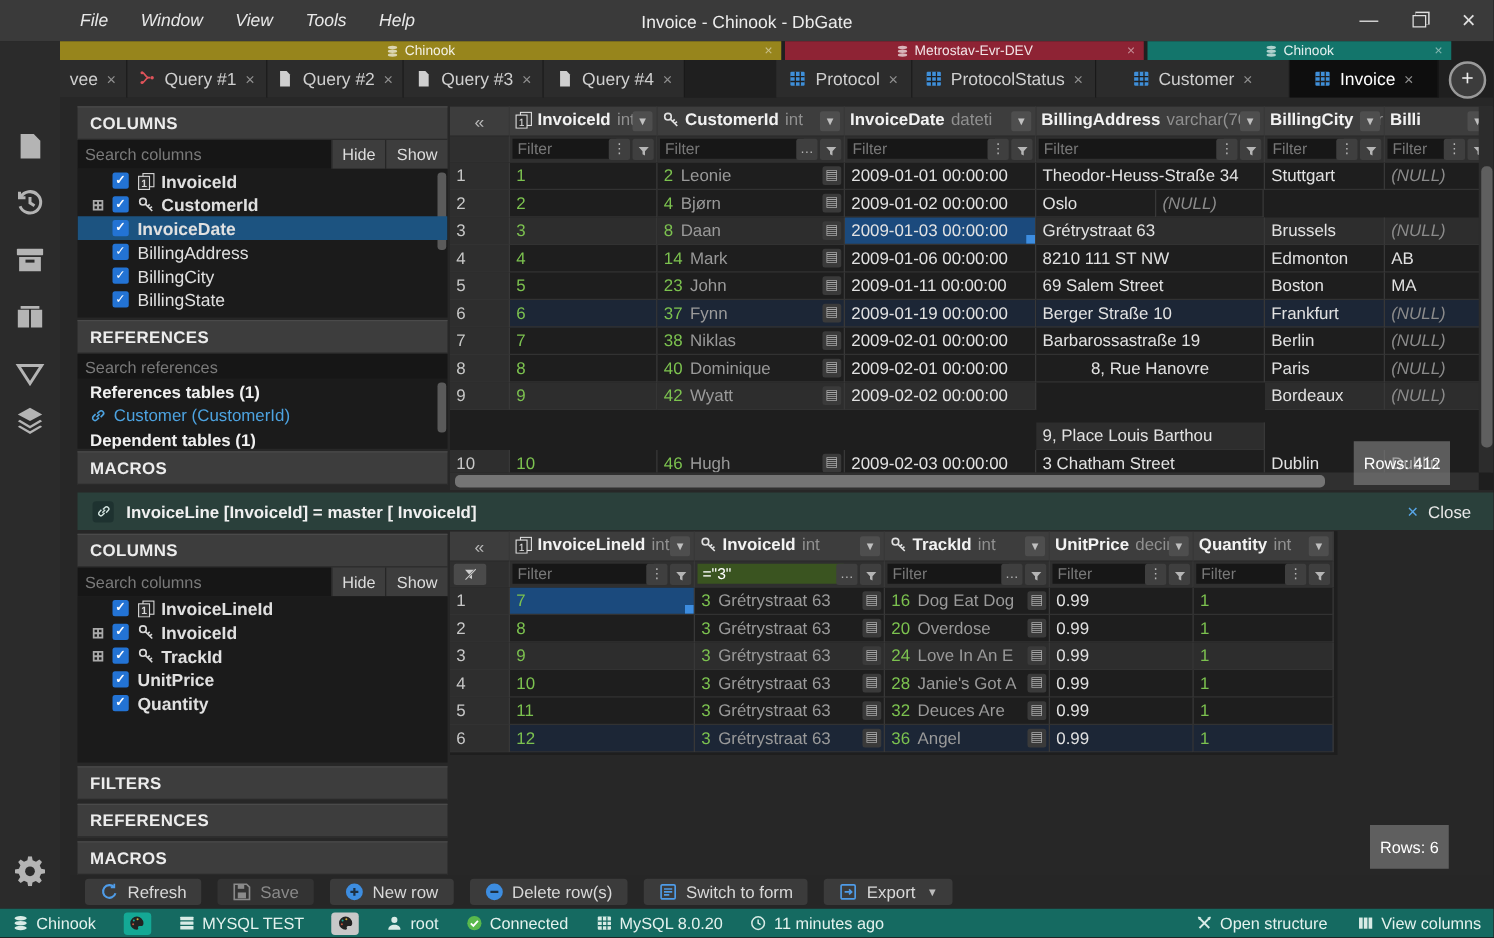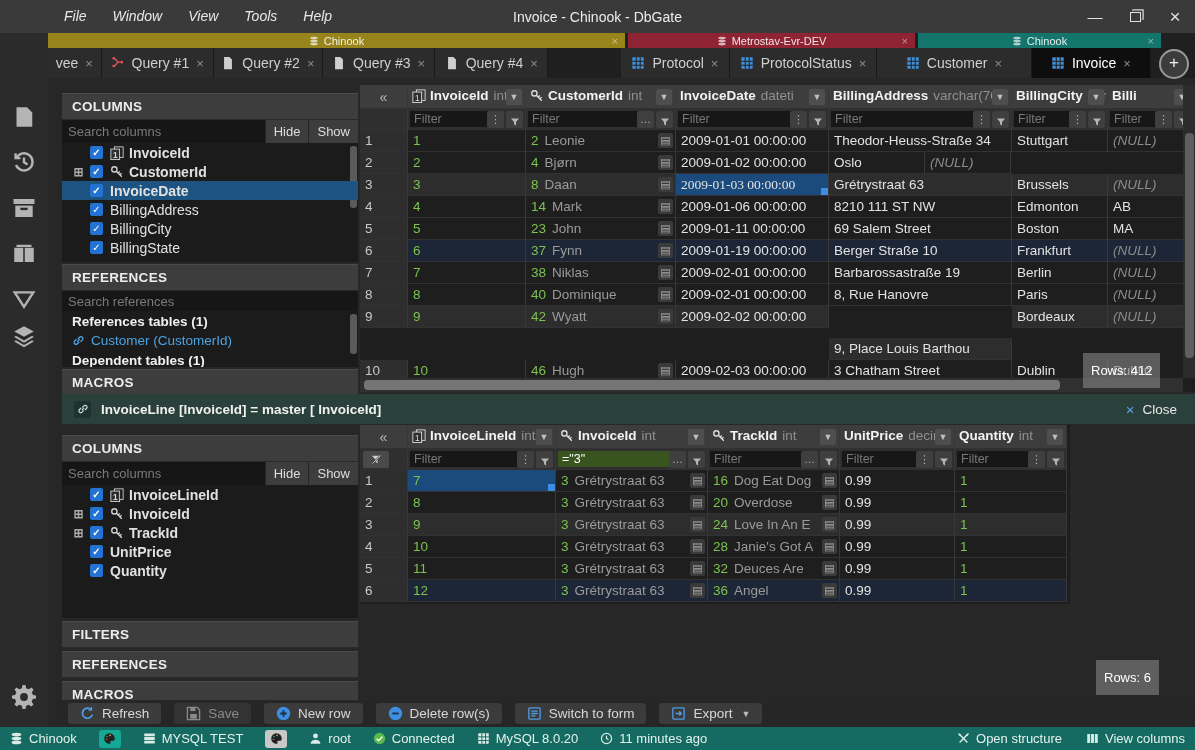--- a/index.html
+++ b/index.html
@@ -35,21 +35,21 @@
   .tabspacer{background:#1f1f1f;}
   .plusbtn{width:26px;height:26px;border-radius:50%;border:2px solid #9a9a9a;background:#3c3c3c;color:#eee;
            font-size:17px;line-height:23px;text-align:center;margin:1px 6px 0 8px;align-self:center;flex:none;}
 
   
   .rail{position:absolute;left:0;top:33px;width:48px;height:694px;background:#2b2b2b;}
   .rail .logo{position:absolute;left:11px;top:13px;width:26px;height:26px;color:#e8e8e8;}
   .railbtn{position:absolute;left:12px;width:24px;height:24px;color:#b4b4b4;}
 
   
-  .panel{position:absolute;width:296px;margin-top:8px;}
+  .panel{position:absolute;width:296px;}
   .phead{height:27px;background:#3d3d3d;border-top:1px solid #4a4a4a;border-bottom:1px solid #2a2a2a;
          display:flex;align-items:center;padding-left:10px;font-size:13.5px;font-weight:bold;color:#ececec;
          letter-spacing:.3px;box-sizing:border-box;}
   .searchrow{height:23px;display:flex;background:#2f2f2f;}
   .searchrow input{flex:1;background:#161616;border:0;outline:0;color:#cfcfcf;font-size:13px;padding:0 6px;
                    font-family:"Liberation Sans",sans-serif;min-width:0;}
   .searchrow input::placeholder{color:#7a7a7a;}
   .minibtn{background:#3d3d3d;border-left:1px solid #262626;color:#ddd;font-size:13px;display:flex;
            align-items:center;padding:0 8px;}
   .plist{background:#1b1b1b;position:relative;overflow:hidden;}
@@ -473,21 +473,21 @@
           <div class="gcell gdata" style="width: 118px;"><span class="v-green">2</span></div>
           <div class="gcell gdata" style="width: 150px;"><span class="v-green">4</span><span class="v-ref">Bjørn</span><span class="docchip">▤</span></div>
           <div class="gcell gdata" style="width: 153px;"><span class="v-white">2009-01-02 00:00:00</span></div>
           <div class="gcell gdata" style="width: 96px;"><span class="v-white">Oslo</span></div>
           <div class="gcell gdata" style="width: 86px;"><span class="v-null">(NULL)</span></div>
         </div>
         <div class="grow hov">
           <div class="gcell gdata rownum" style="width: 48px;">3</div>
           <div class="gcell gdata" style="width: 118px;"><span class="v-green">3</span></div>
           <div class="gcell gdata" style="width: 150px;"><span class="v-green">8</span><span class="v-ref">Daan</span><span class="docchip">▤</span></div>
-          <div class="gcell gdata selcell" style="width: 153px; font-family: Liberation Serif, serif;"><span class="v-white">2009-01-03 00:00:00</span><span class="selhandle"></span></div>
+          <div class="gcell gdata selcell" style="width: 153px;"><span class="v-white">2009-01-03 00:00:00</span><span class="selhandle"></span></div>
           <div class="gcell gdata" style="width: 183px;"><span class="v-white">Grétrystraat 63</span></div>
           <div class="gcell gdata" style="width: 96px;"><span class="v-white">Brussels</span></div>
           <div class="gcell gdata" style="width: 86px;"><span class="v-null">(NULL)</span></div>
         </div>
         <div class="grow">
           <div class="gcell gdata rownum" style="width: 48px;">4</div>
           <div class="gcell gdata" style="width: 118px;"><span class="v-green">4</span></div>
           <div class="gcell gdata" style="width: 150px;"><span class="v-green">14</span><span class="v-ref">Mark</span><span class="docchip">▤</span></div>
           <div class="gcell gdata" style="width: 153px;"><span class="v-white">2009-01-06 00:00:00</span></div>
           <div class="gcell gdata" style="width: 183px;"><span class="v-white">8210 111 ST NW</span></div>
@@ -519,21 +519,21 @@
           <div class="gcell gdata" style="width: 153px;"><span class="v-white">2009-02-01 00:00:00</span></div>
           <div class="gcell gdata" style="width: 183px;"><span class="v-white">Barbarossastraße 19</span></div>
           <div class="gcell gdata" style="width: 96px;"><span class="v-white">Berlin</span></div>
           <div class="gcell gdata" style="width: 86px;"><span class="v-null">(NULL)</span></div>
         </div>
         <div class="grow">
           <div class="gcell gdata rownum" style="width: 48px;">8</div>
           <div class="gcell gdata" style="width: 118px;"><span class="v-green">8</span></div>
           <div class="gcell gdata" style="width: 150px;"><span class="v-green">40</span><span class="v-ref">Dominique</span><span class="docchip">▤</span></div>
           <div class="gcell gdata" style="width: 153px;"><span class="v-white">2009-02-01 00:00:00</span></div>
-          <div class="gcell gdata" style="width: 183px;"><span class="v-white">8, Rue Hanovre</span></div>
+          <div class="gcell gdata" style="width: 183px; text-align: center;"><span class="v-white">8, Rue Hanovre</span></div>
           <div class="gcell gdata" style="width: 96px;"><span class="v-white">Paris</span></div>
           <div class="gcell gdata" style="width: 86px;"><span class="v-null">(NULL)</span></div>
         </div>
         <div class="grow hov">
           <div class="gcell gdata rownum" style="width: 48px;">9</div>
           <div class="gcell gdata" style="width: 118px;"><span class="v-green">9</span></div>
           <div class="gcell gdata" style="width: 150px;"><span class="v-green">42</span><span class="v-ref">Wyatt</span><span class="docchip">▤</span></div>
           <div class="gcell gdata" style="width: 153px;"><span class="v-white">2009-02-02 00:00:00</span></div>
           <div class="gcell gdata" style="width: 183px; margin-top: 32px;"><span class="v-white">9, Place Louis Barthou</span></div>
           <div class="gcell gdata" style="width: 96px;"><span class="v-white">Bordeaux</span></div>

